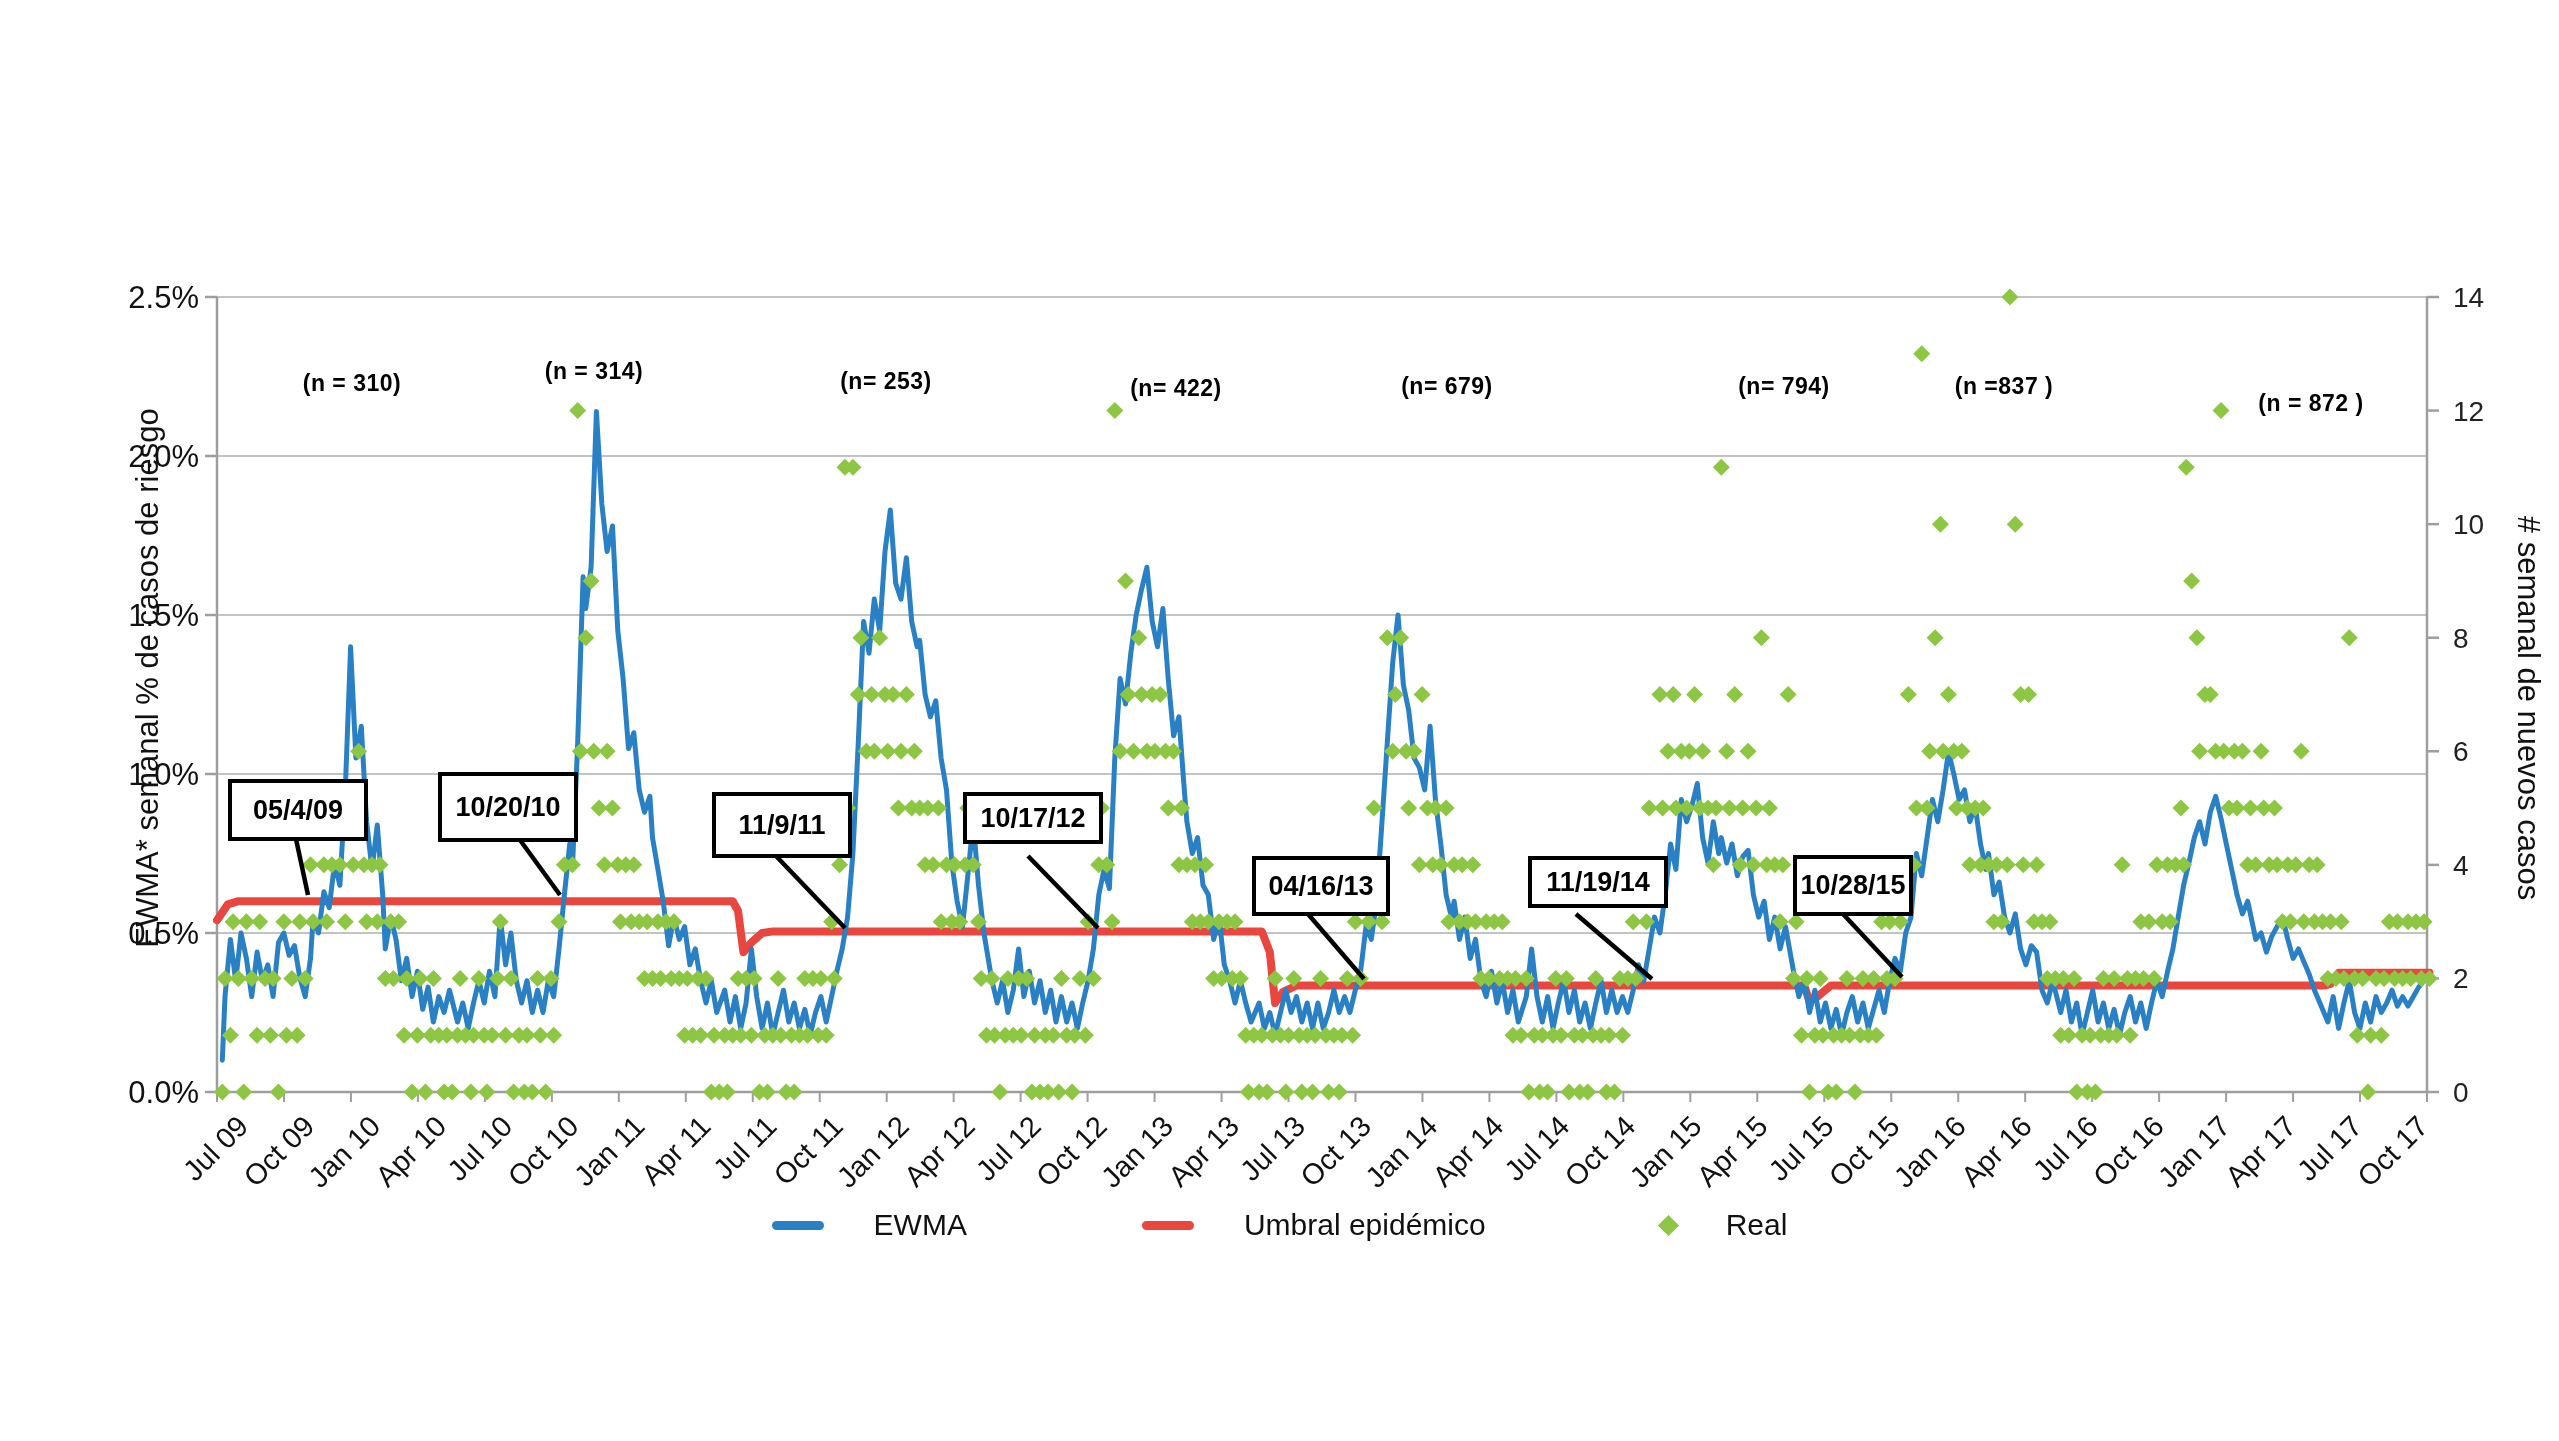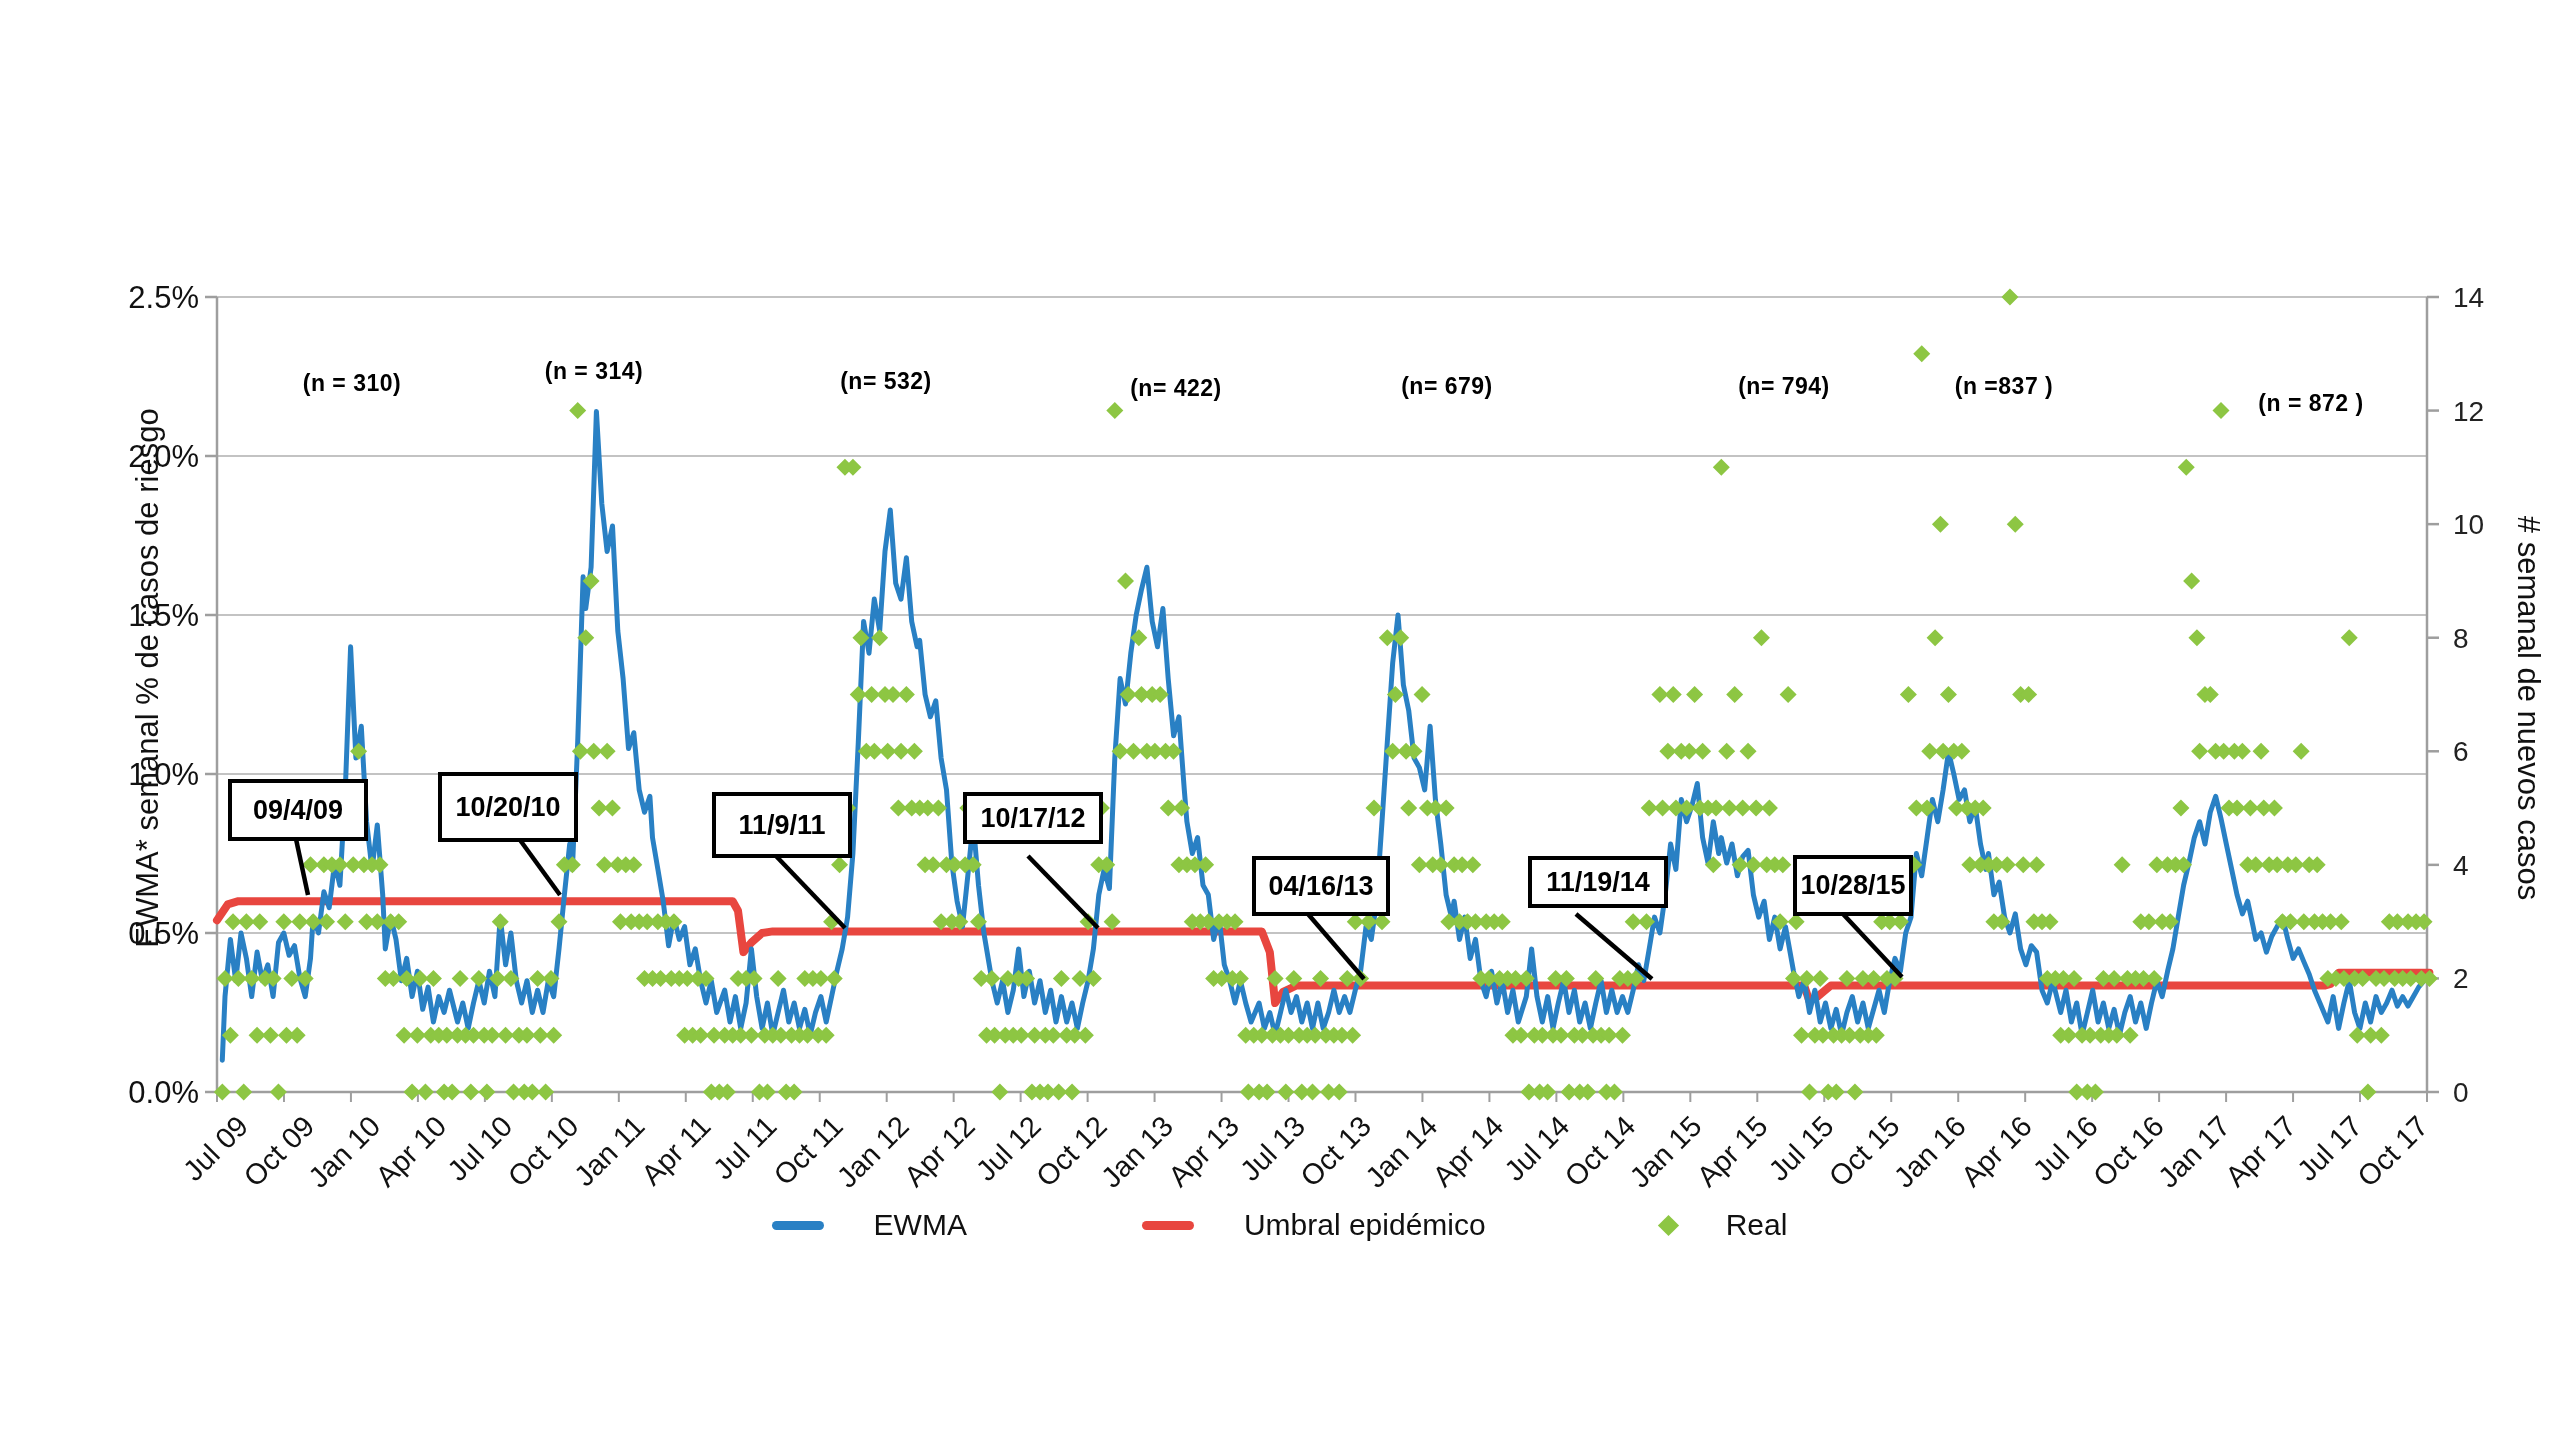--- a/index.html
+++ b/index.html
@@ -638,29 +638,29 @@
       <line x1="1576" y1="914" x2="1652" y2="979" stroke="#000" stroke-width="4.5"></line>
       <line x1="1843" y1="914" x2="1902" y2="977" stroke="#000" stroke-width="4.5"></line>
     </svg>
 
   <div class="axis-title-left">EWMA* semanal % de casos de riesgo</div>
   <div class="axis-title-right"># semanal de nuevos casos</div>
 
   <div id="annotations-layer">
       <div class="annotation" style="left: 352px; top: 370px;">(n =  310)</div>
       <div class="annotation" style="left: 594px; top: 358px;">(n = 314)</div>
-      <div class="annotation" style="left: 886px; top: 368px;">(n=  532)</div>
+      <div class="annotation" style="left: 886px; top: 368px;">(n=  253)</div>
       <div class="annotation" style="left: 1176px; top: 375px;">(n=  422)</div>
       <div class="annotation" style="left: 1447px; top: 373px;">(n= 679)</div>
       <div class="annotation" style="left: 1784px; top: 373px;">(n=  794)</div>
       <div class="annotation" style="left: 2004px; top: 373px;">(n =837 )</div>
       <div class="annotation" style="left: 2311px; top: 390px;">(n = 872 )</div>
     </div>
   <div id="callouts-layer">
-      <div class="callout" style="left: 228px; top: 779px; width: 140px; height: 62px;">09/4/09</div>
+      <div class="callout" style="left: 228px; top: 779px; width: 140px; height: 62px;">05/4/09</div>
       <div class="callout" style="left: 438px; top: 772px; width: 140px; height: 70px;">10/20/10</div>
       <div class="callout" style="left: 712px; top: 792px; width: 140px; height: 66px;">11/9/11</div>
       <div class="callout" style="left: 963px; top: 792px; width: 140px; height: 52px;">10/17/12</div>
       <div class="callout" style="left: 1252px; top: 856px; width: 138px; height: 60px;">04/16/13</div>
       <div class="callout" style="left: 1528px; top: 856px; width: 140px; height: 52px;">11/19/14</div>
       <div class="callout" style="left: 1793px; top: 855px; width: 120px; height: 61px;">10/28/15</div>
     </div>
 
   <div class="legend">
     <div class="legend-item">

